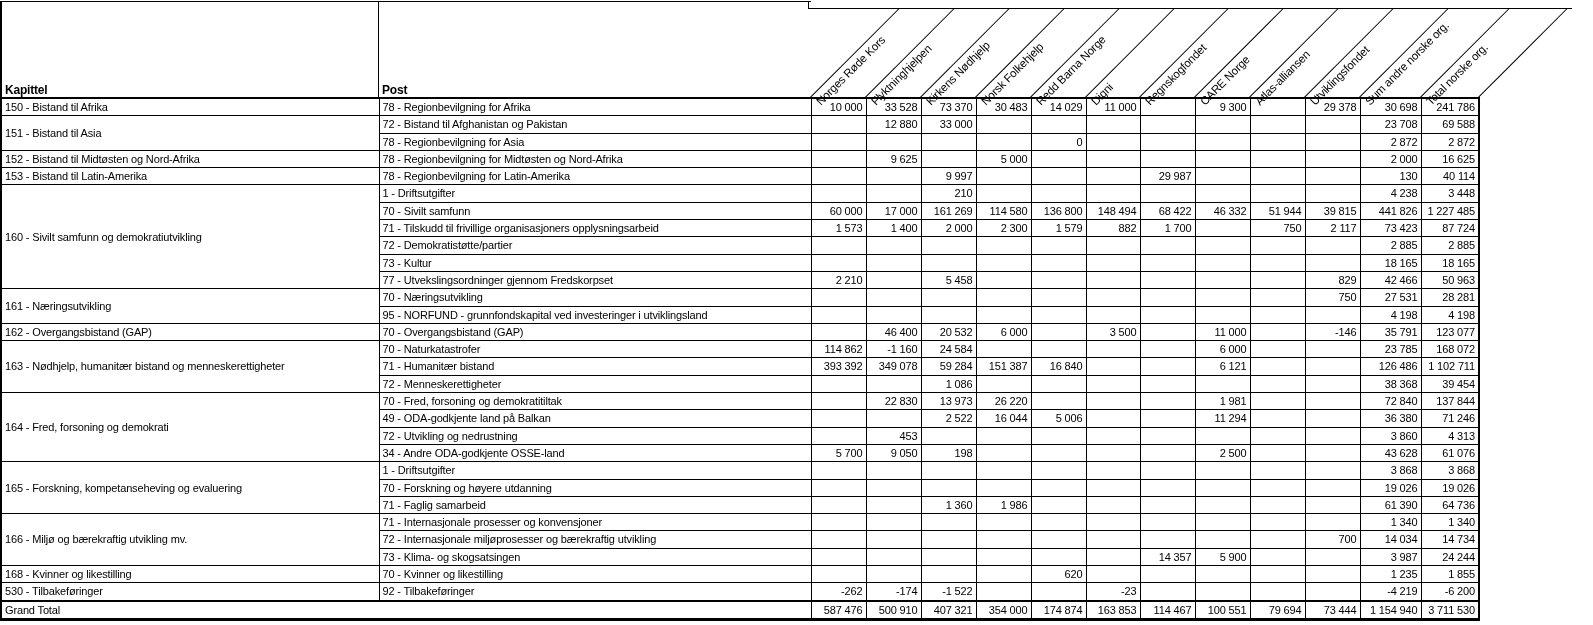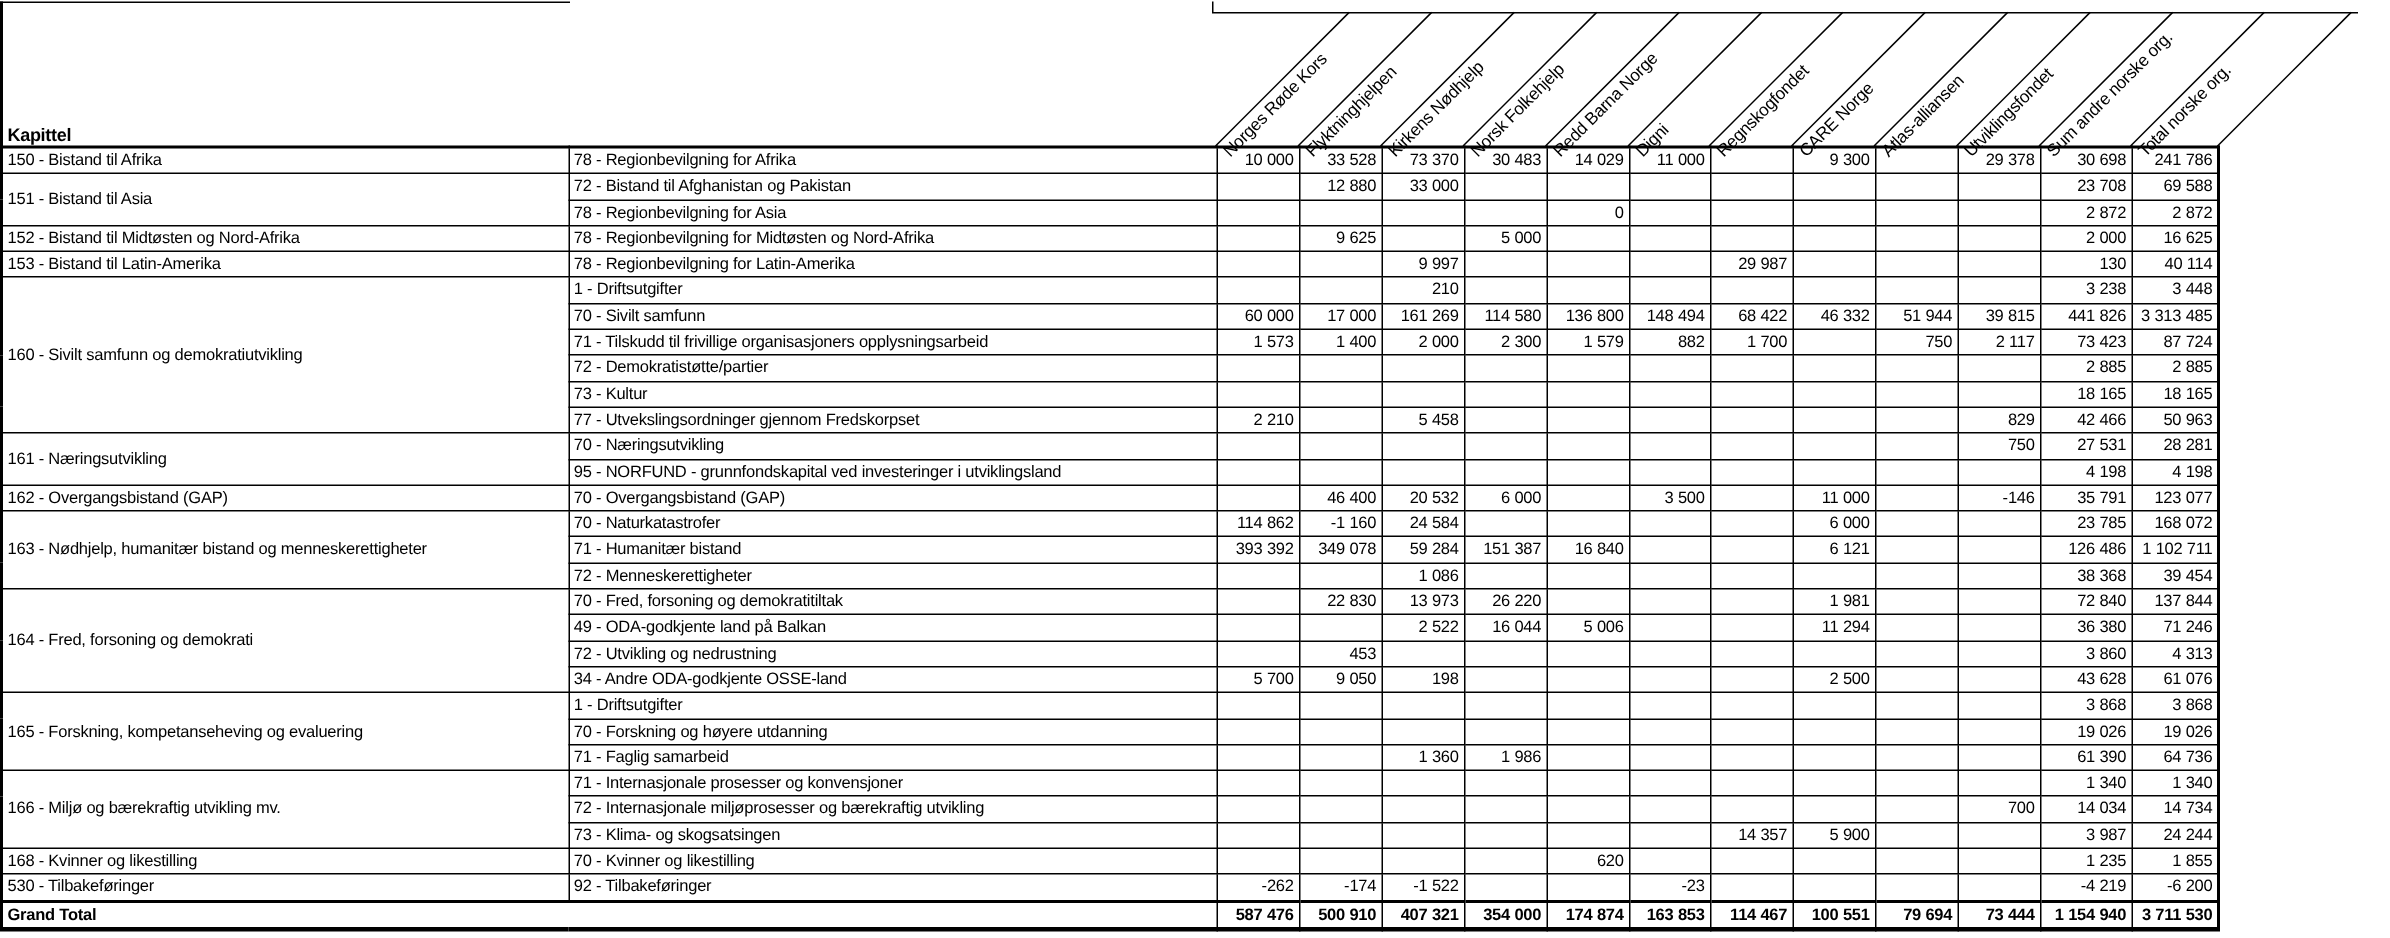--- a/index.html
+++ b/index.html
@@ -26,30 +26,33 @@
     border-left:2px solid #000;border-right:2px solid #000;
     border-top:2px solid #000;border-bottom:3px solid #000;
   }
   table.grid td{
     border:1px solid #000;height:16.3px;line-height:16.3px;
     font-size:11px;letter-spacing:-0.15px;padding:0 3px;
     overflow:hidden;white-space:nowrap;vertical-align:middle;
   }
   td.kapittel{vertical-align:top;padding-top:1px;}
   td.num{text-align:right;}
-  tr.gt td{font-weight:bold;border-top:2px solid #000;}
+  tr.gt td{font-weight:normal;border-top:2px solid #000;}
 </style>
 </head>
 <body>
 
 <div class="screen">
 
   <div class="hdr">
     <div class="cell-kapittel">
       <span class="hdr-label">Kapittel</span>
+    </div>
+    <div class="cell-post">
+      <span class="hdr-label">Post</span>
     </div>
     <div class="slant-top"></div>
     <div class="slant-stub"></div>
     <div id="slant-labels">
         <div class="diag" style="left: 810px;"></div>
         <div class="diag" style="left: 865px;"></div>
         <div class="diag" style="left: 920px;"></div>
         <div class="diag" style="left: 975px;"></div>
         <div class="diag" style="left: 1030px;"></div>
         <div class="diag" style="left: 1085px;"></div>
@@ -178,37 +181,37 @@
           <td class="num"></td>
           <td class="num"></td>
           <td class="num">210</td>
           <td class="num"></td>
           <td class="num"></td>
           <td class="num"></td>
           <td class="num"></td>
           <td class="num"></td>
           <td class="num"></td>
           <td class="num"></td>
-          <td class="num">3 238</td>
+          <td class="num">4 238</td>
           <td class="num">3 448</td>
         </tr>
         <tr>
           <td class="post">70 - Sivilt samfunn</td>
           <td class="num">60 000</td>
           <td class="num">17 000</td>
           <td class="num">161 269</td>
           <td class="num">114 580</td>
           <td class="num">136 800</td>
           <td class="num">148 494</td>
           <td class="num">68 422</td>
           <td class="num">46 332</td>
           <td class="num">51 944</td>
           <td class="num">39 815</td>
           <td class="num">441 826</td>
-          <td class="num">3 313 485</td>
+          <td class="num">1 227 485</td>
         </tr>
         <tr>
           <td class="post">71 - Tilskudd til frivillige organisasjoners opplysningsarbeid</td>
           <td class="num">1 573</td>
           <td class="num">1 400</td>
           <td class="num">2 000</td>
           <td class="num">2 300</td>
           <td class="num">1 579</td>
           <td class="num">882</td>
           <td class="num">1 700</td>

